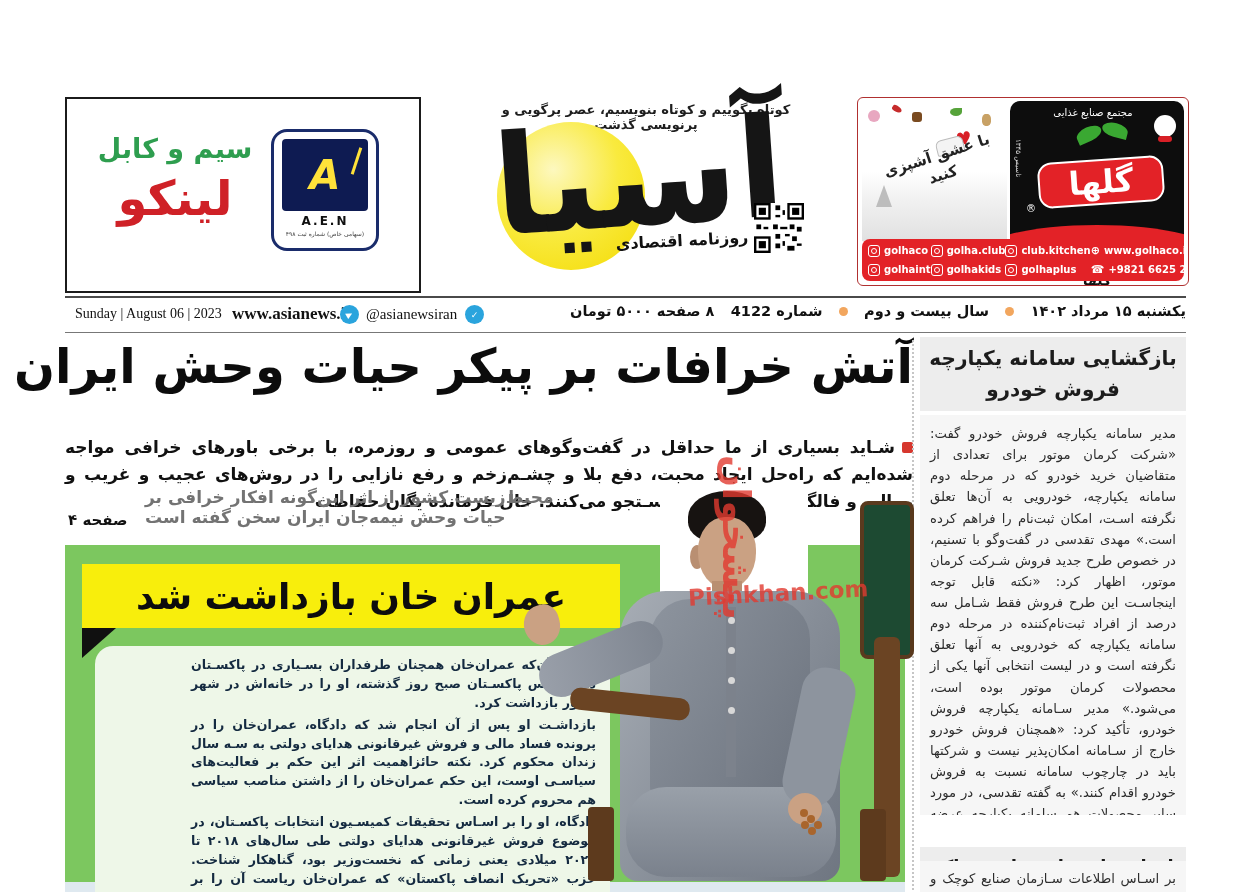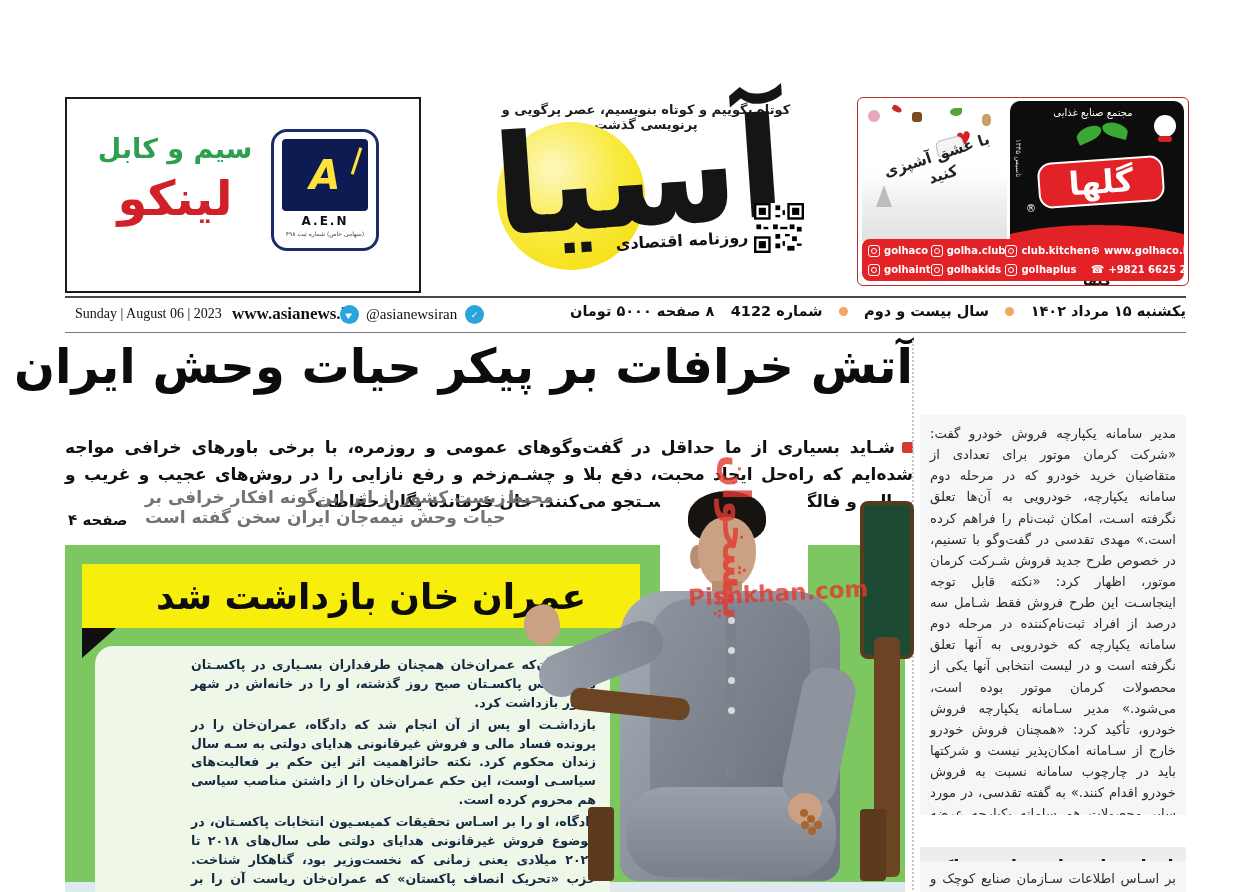--- a/index.html
+++ b/index.html
@@ -53,21 +53,21 @@
   .dl-fa{left:570px;top:303px;width:616px;display:flex;justify-content:space-between;align-items:center;direction:rtl;font-size:14.5px;font-weight:bold;color:#111;}
   .odot{width:9px;height:9px;border-radius:50%;background:#f2a65e;}
   
   .main-headline{left:65px;top:338px;width:848px;text-align:center;font-size:48px;font-weight:bold;color:#0c0c0c;direction:rtl;white-space:nowrap;}
   .lede{left:65px;top:434px;width:848px;direction:rtl;text-align:justify;font-size:17px;font-weight:bold;color:#111;line-height:1.58;}
   .lede-bullet{display:inline-block;width:11px;height:11px;background:#d6372e;border-radius:2px;margin-left:7px;}
   .lede2{left:145px;top:487px;width:420px;direction:rtl;text-align:left;font-size:17px;font-weight:bold;color:#737373;}
   .page-ref{left:68px;top:511px;font-size:15px;font-weight:bold;color:#111;direction:rtl;}
   
   .green-box{left:65px;top:545px;width:840px;height:337px;background:#7cc75f;}
-  .feature-banner{left:82px;top:564px;width:538px;height:64px;background:#f8ee0c;display:flex;align-items:center;justify-content:center;font-size:36px;font-weight:bold;color:#0d0d0d;direction:rtl;z-index:3;padding-left:20px;}
+  .feature-banner{left:82px;top:564px;width:538px;height:64px;background:#f8ee0c;display:flex;align-items:center;justify-content:center;font-size:36px;font-weight:bold;color:#0d0d0d;direction:rtl;z-index:3;}
   .banner-pointer{left:82px;top:628px;width:0;height:0;border-top:30px solid #101010;border-right:34px solid transparent;z-index:3;}
   .feature-panel{left:95px;top:646px;width:515px;background:#eef7e8;border-radius:18px;padding:10px 14px 10px 96px;box-sizing:border-box;direction:rtl;text-align:justify;font-size:12.6px;font-weight:bold;color:#142a40;line-height:1.5;z-index:2;}
   .feature-panel p{margin:0 0 3px 0;}
   
   .photo{left:530px;top:487px;width:378px;height:395px;z-index:4;}
   .ph{position:absolute;}
   .head-bg{left:130px;top:0;width:148px;height:136px;background:#fff;}
   .hair{left:158px;top:4px;width:78px;height:52px;background:#171311;border-radius:50% 50% 40% 40%;}
   .face{left:168px;top:30px;width:58px;height:72px;background:#caa183;border-radius:46% 46% 50% 50%;}
   .ear{left:160px;top:58px;width:14px;height:24px;background:#b98f72;border-radius:50%;}
@@ -286,18 +286,22 @@
       <span class="bead" style="left:1px;top:12px;"></span>
     </div>
     <div class="ph leg-l"></div>
     <div class="ph leg-r"></div>
   </div>
 
   <div class="abs wm-fa">پیشخوان</div>
   <div class="abs wm-en">Pishkhan.com</div>
 
   <div class="abs v-dots"></div>
+  <div class="abs col-head col-head-1">
+    <span>بازگشایی سامانه یکپارچه</span>
+    <span>فروش خودرو</span>
+  </div>
   <div class="abs col-body col-body-1">مدیر سامانه یکپارچه فروش خودرو گفت: «شرکت کرمان موتور برای تعدادی از متقاضیان خرید خودرو که در مرحله دوم سامانه یکپارچه، خودرویی به آن‌ها تعلق نگرفته اسـت، امکان ثبت‌نام را فراهم کرده است.» مهدی تقدسی در گفت‌وگو با تسنیم، در خصوص طرح جدید فروش شـرکت کرمان موتور، اظهار کرد: «نکته قابل توجه اینجاسـت این طرح فروش فقط شـامل سه درصد از افراد ثبت‌نام‌کننده در مرحله دوم سامانه یکپارچه که خودرویی به آنها تعلق نگرفته است و در لیست انتخابی آنها یکی از محصولات کرمان موتور بوده است، می‌شود.» مدیر سـامانه یکپارچه فروش خودرو، تأکید کرد: «همچنان فروش خودرو خارج از سـامانه امکان‌پذیر نیست و شرکتها باید در چارچوب سامانه نسبت به فروش خودرو اقدام کنند.» به گفته تقدسی، در مورد سایر محصولات هم سامانه یکپارچه عرضه خودروهـای داخلی، برای تعدادی از متقاضیان خرید خودرو کـه در مرحله دوم عرضـه، خودرویی به آن‌ها تعلق نگرفت، در شـهریور امسال حتماً این سـامانه باز می‌شود و این متقاضیان می‌توانند در آن مرحله از بین خودروهایی که عرضه می‌شود، خودروی موردنظر خود را انتخاب کنند و در نوبت تحویل خودرو قرار گیرند.</div>
   <div class="abs col-head col-head-2">احیای واحدهای تولیدی راکد</div>
   <div class="abs col-body col-body-2">بر اسـاس اطلاعات سـازمان صنایع کوچک و شهرک‌های صنعتی، تا پایان تیرماه سـال جـاری ۱۹۴ واحد راکد احیا</div>
 
   <div class="abs bottom-strip"></div>
 </div>
 
 </body></html>

